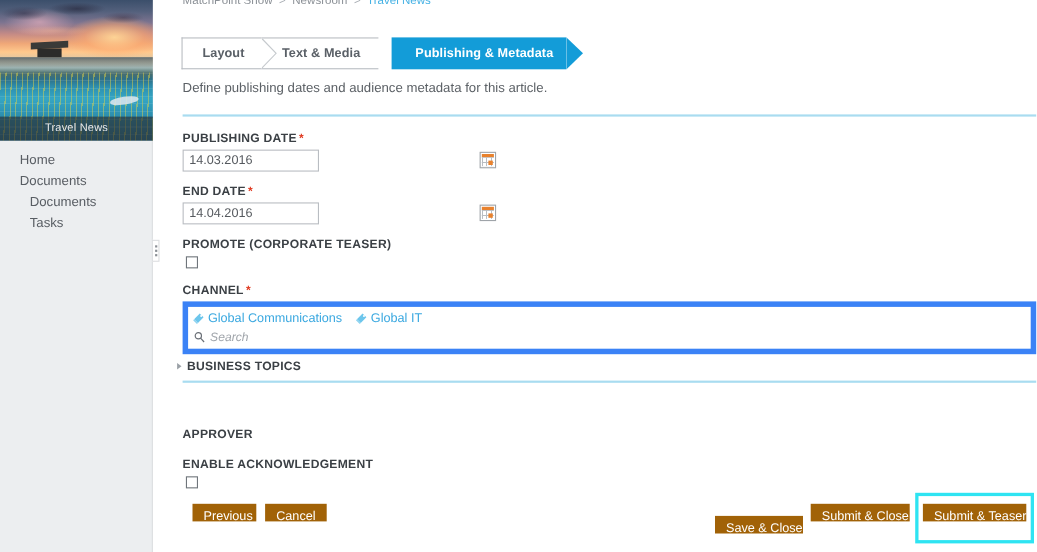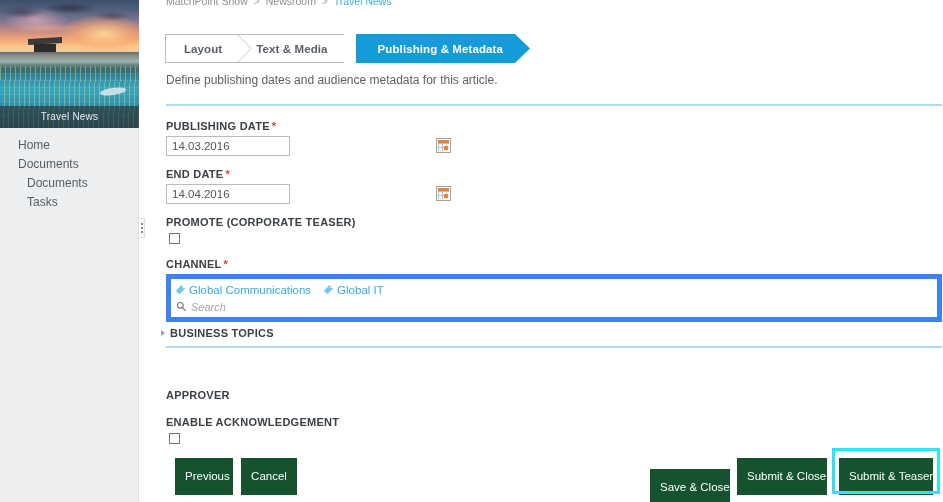--- a/index.html
+++ b/index.html
@@ -335,22 +335,22 @@
   .collapse-hdr .ctext {
     font-size: 11px;
     font-weight: bold;
     color: #3b4045;
     letter-spacing: .25px;
   }
 
   
   .btn {
     position: absolute;
-    height: 37px;
-    background: #14532d;
+    height: 16px;
+    background: #a16207;
     border: none;
     color: #ffffff;
     font-family: "Liberation Sans", sans-serif;
     font-size: 11.5px;
     cursor: pointer;
     padding: 0 10px;
     line-height: 25px;
     white-space: nowrap;
   }
 

